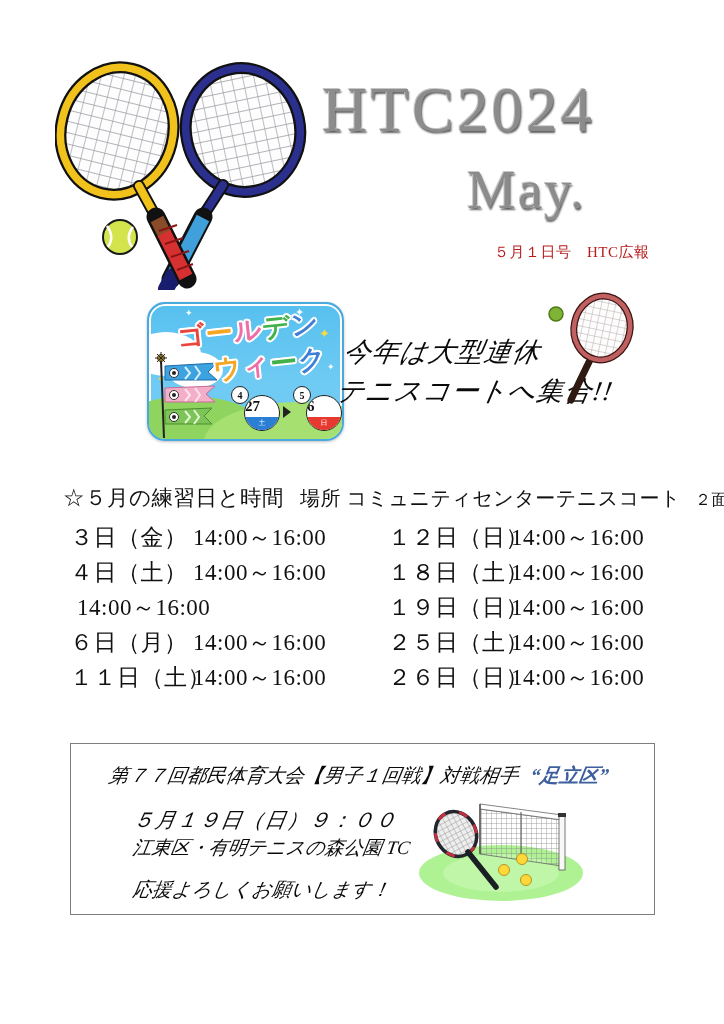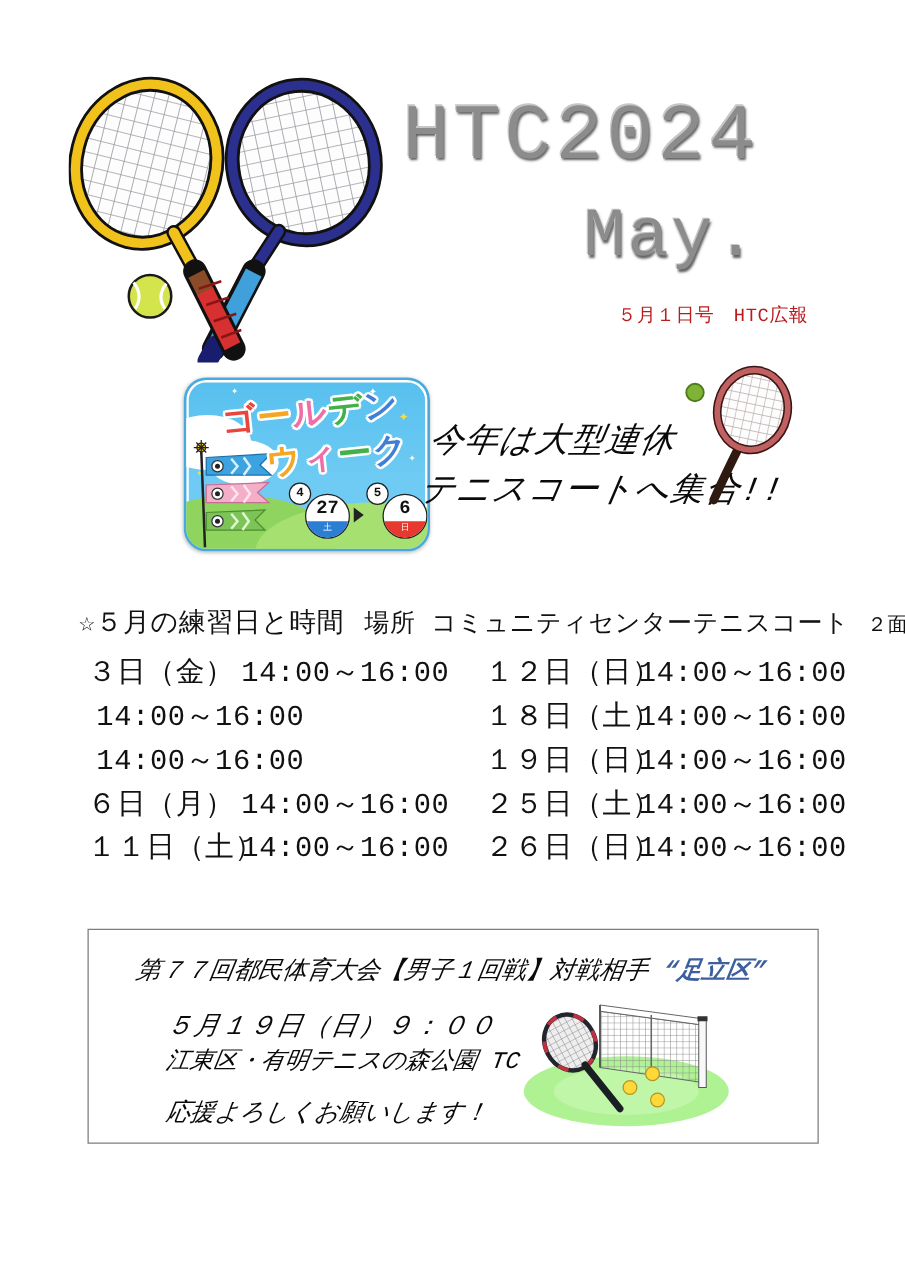--- a/index.html
+++ b/index.html
@@ -1,17 +1,17 @@
 <!DOCTYPE html>
 <html><head>
 <meta charset="utf-8">
 <style>
   html,body{margin:0;padding:0;background:#fff;}
   .page{position:relative;width:724px;height:1024px;background:#ffffff;overflow:hidden;
-        font-family:Liberation Mono, monospace;color:#111;}
+        font-family:Liberation Serif, serif;color:#111;}
   .abs{position:absolute;}
 
   
   .masthead-title{left:322px;top:74px;font-size:63px;letter-spacing:3px;color:#8c8c8c;
     text-shadow:-1px -1px 0 #c6c6c6,1px 2px 2px #5f5f5f;white-space:nowrap;}
   .masthead-sub{left:467px;top:158px;font-size:55px;letter-spacing:2px;color:#8c8c8c;
     text-shadow:-1px -1px 0 #c6c6c6,1px 2px 2px #5f5f5f;white-space:nowrap;}
   .issue-line{left:494px;top:243px;font-size:15px;letter-spacing:.5px;color:#b91c1c;white-space:nowrap;}
 
   
@@ -22,21 +22,21 @@
   .gw-hill{position:absolute;border-radius:50%;}
   .gw-title-line{position:absolute;font-weight:bold;font-size:27px;letter-spacing:1px;white-space:nowrap;
     transform:rotate(-6deg);}
   .gw-title-line span{text-shadow:-2px 0 0 #fff,2px 0 0 #fff,0 -2px 0 #fff,0 2px 0 #fff,
     -1.5px -1.5px 0 #fff,1.5px 1.5px 0 #fff,-1.5px 1.5px 0 #fff,1.5px -1.5px 0 #fff;}
   .gw-sparkle{position:absolute;color:#fff;pointer-events:none;}
   .gw-dates{position:absolute;left:82px;top:80px;display:flex;align-items:flex-start;}
   .d-small{width:16px;height:16px;border-radius:50%;background:#fff;border:1.5px solid #222;
     font-size:10px;font-weight:bold;display:flex;align-items:center;justify-content:center;margin-top:2px;}
   .d-big{width:34px;height:34px;border-radius:50%;background:#fff;border:1.5px solid #222;overflow:hidden;
-    margin-left:-5px;margin-top:11px;display:flex;flex-direction:column;align-items:center;}
+    margin-left:-5px;margin-top:11px;display:flex;flex-direction:column;align-items:flex-start;}
   .d-big .num{font-size:15px;font-weight:bold;line-height:21px;}
   .d-big .band{width:100%;flex:1;display:flex;align-items:center;justify-content:center;
     font-size:7px;color:#fff;line-height:7px;}
   .d-arrow{width:0;height:0;border-left:8px solid #222;border-top:6px solid transparent;
     border-bottom:6px solid transparent;margin:22px 2px 0 3px;}
 
   
   .catch{font-size:27px;font-weight:500;color:#0a0a0a;font-style:italic;transform:skewX(-10deg);
     white-space:nowrap;letter-spacing:1px;}
   .catch1{left:344px;top:334px;}
@@ -197,20 +197,21 @@
   <div class="abs sched-grid">
     <div class="sched-cell">
         <span class="day">３日（金）</span>
         <span class="time">14:00～16:00</span>
       </div>
     <div class="sched-cell">
         <span class="day">１２日（日）</span>
         <span class="time">14:00～16:00</span>
       </div>
     <div class="sched-cell">
+        <span class="day">４日（土）</span>
         <span class="time">14:00～16:00</span>
       </div>
     <div class="sched-cell">
         <span class="day">１８日（土）</span>
         <span class="time">14:00～16:00</span>
       </div>
     <div class="sched-cell">
         <span class="time">14:00～16:00</span>
       </div>
     <div class="sched-cell">

